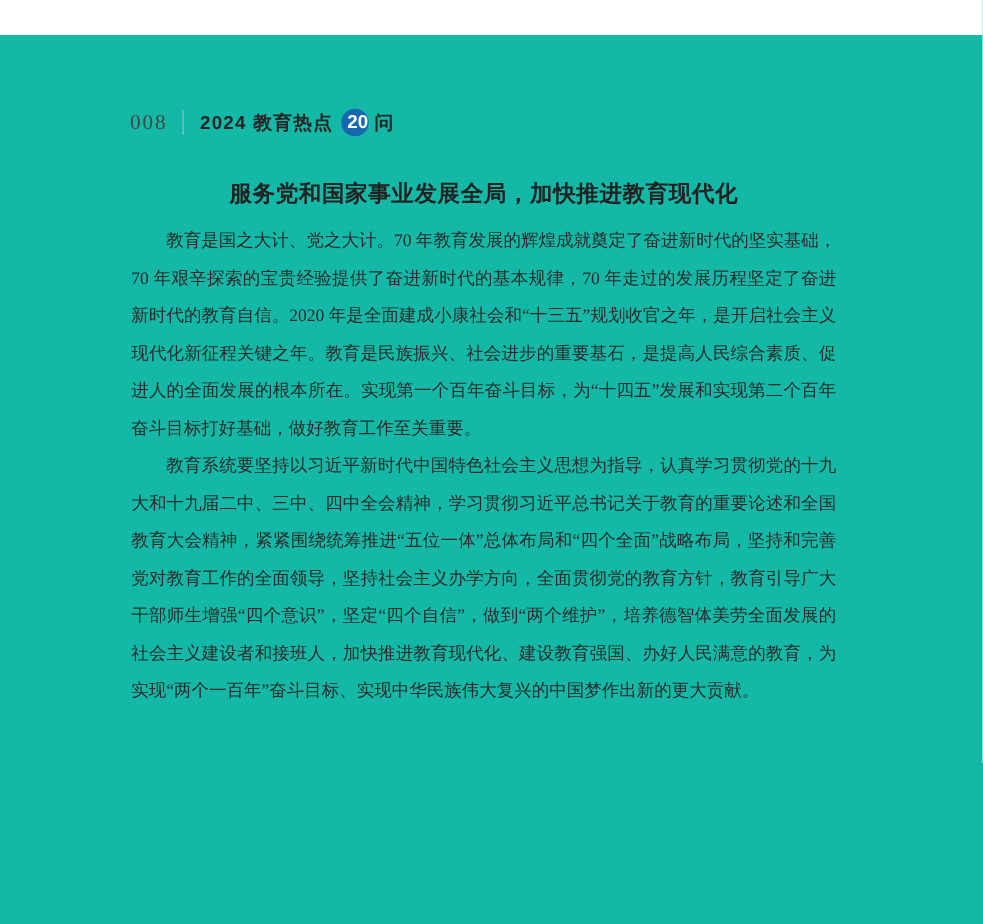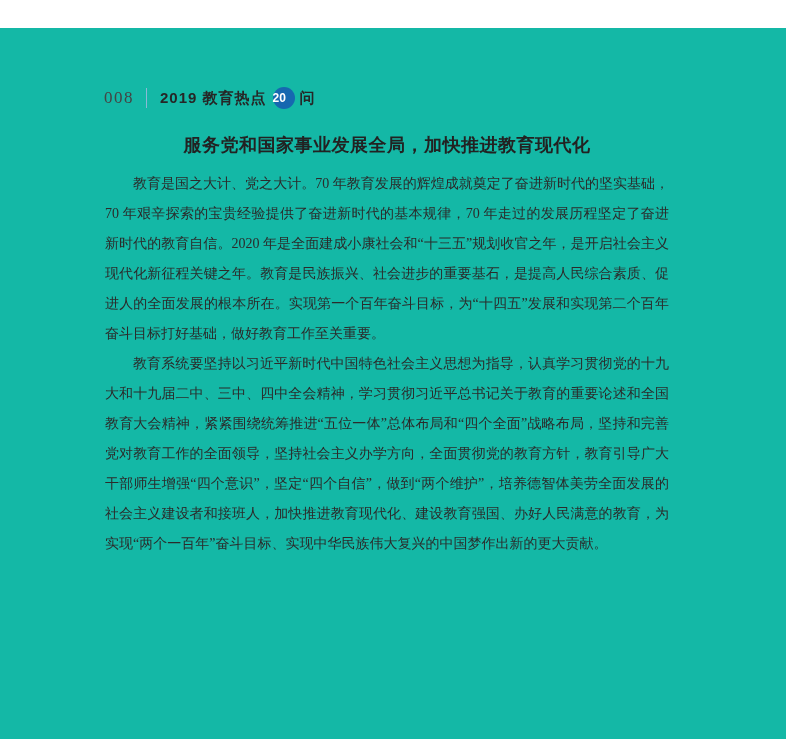--- a/index.html
+++ b/index.html
@@ -46,30 +46,30 @@
   }
   .badge {
     display: inline-block;
     width: 22px;
     height: 22px;
     border-radius: 50%;
     background: #1668b0;
     color: #ffffff;
     font-family: "Liberation Sans", sans-serif;
     font-weight: bold;
-    font-size: 12px;
+    font-size: 15px;
     line-height: 22px;
-    text-align: left;
+    text-align: right;
     margin: 0 5px 0 6px;
   }
   
   .article {
     position: absolute;
     left: 105px;
-    top: 104px;
+    top: 114px;
     width: 564px;
   }
   .article-title {
     font-family: "Liberation Sans", "DejaVu Sans", sans-serif;
     font-size: 18px;
     font-weight: bold;
     color: #222222;
     text-align: center;
     margin: 0 0 11px 0;
     line-height: 26px;
@@ -88,21 +88,21 @@
   }
 </style>
 </head>
 <body>
 
 <div class="page">
 
   <header class="running-head">
     <span class="pagenum">008</span>
     <span class="head-divider"></span>
-    <span class="book-title">2019 教育热点</span>
+    <span class="book-title">2024 教育热点</span>
     <span class="badge">20</span>
     <span class="book-title">问</span>
   </header>
 
   <main class="article">
     <h1 class="article-title">服务党和国家事业发展全局，加快推进教育现代化</h1>
     <p>教育是国之大计、党之大计。70 年教育发展的辉煌成就奠定了奋进新时代的坚实基础，70 年艰辛探索的宝贵经验提供了奋进新时代的基本规律，70 年走过的发展历程坚定了奋进新时代的教育自信。2020 年是全面建成小康社会和“十三五”规划收官之年，是开启社会主义现代化新征程关键之年。教育是民族振兴、社会进步的重要基石，是提高人民综合素质、促进人的全面发展的根本所在。实现第一个百年奋斗目标，为“十四五”发展和实现第二个百年奋斗目标打好基础，做好教育工作至关重要。</p>
     <p>教育系统要坚持以习近平新时代中国特色社会主义思想为指导，认真学习贯彻党的十九大和十九届二中、三中、四中全会精神，学习贯彻习近平总书记关于教育的重要论述和全国教育大会精神，紧紧围绕统筹推进“五位一体”总体布局和“四个全面”战略布局，坚持和完善党对教育工作的全面领导，坚持社会主义办学方向，全面贯彻党的教育方针，教育引导广大干部师生增强“四个意识”，坚定“四个自信”，做到“两个维护”，培养德智体美劳全面发展的社会主义建设者和接班人，加快推进教育现代化、建设教育强国、办好人民满意的教育，为实现“两个一百年”奋斗目标、实现中华民族伟大复兴的中国梦作出新的更大贡献。</p>
   </main>
 

